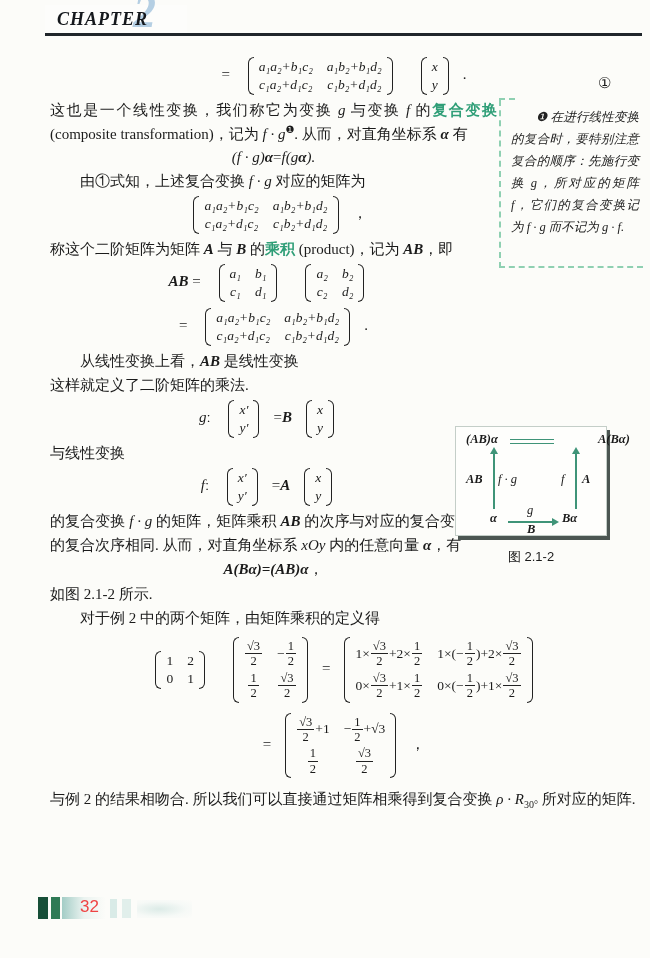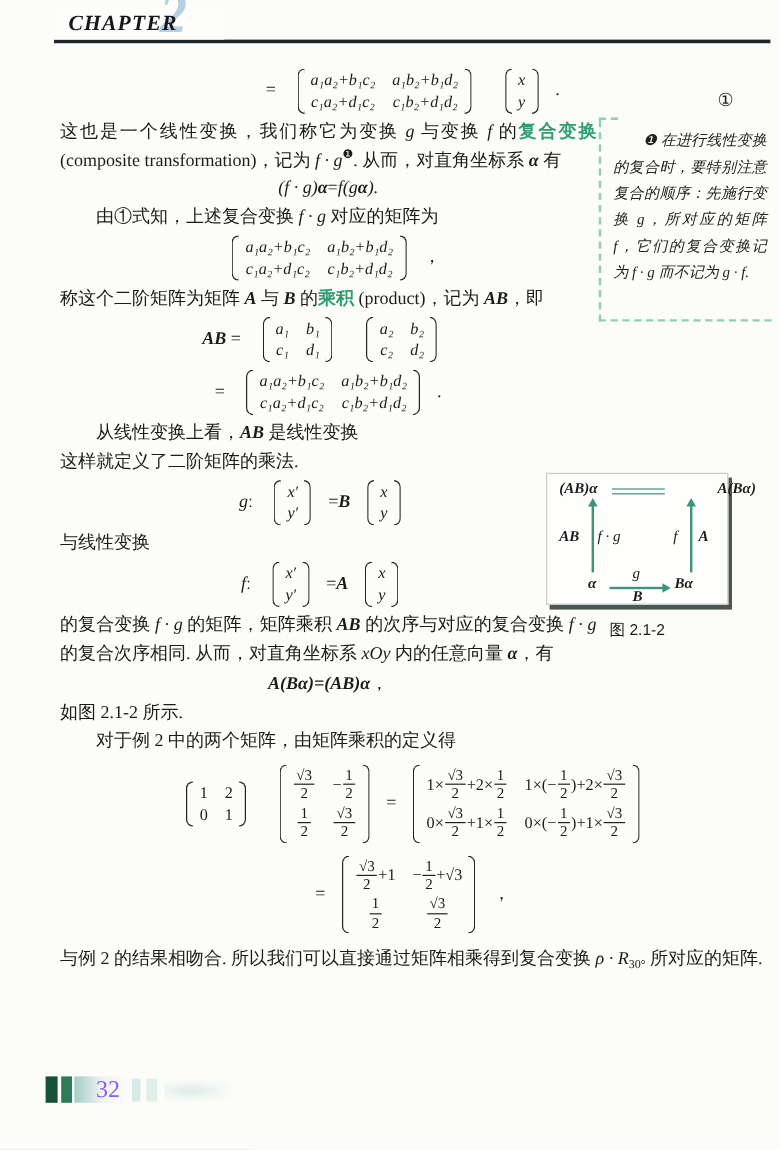--- a/index.html
+++ b/index.html
@@ -54,21 +54,21 @@
   
   .note { position:absolute; left:499px; top:100px; width:144px; height:168px;
     border-left:2px dashed #8fd0b2; border-bottom:2px dashed #8fd0b2; padding:6px 4px 4px 10px; }
   .note::before { content:""; position:absolute; left:-2px; top:-2px; width:16px; height:0;
     border-top:2px dashed #8fd0b2; }
   .note-text { font-size:12.5px; line-height:22px; font-style:italic; color:#222;
     text-align:justify; text-indent:2em; }
   
   .fig { position:absolute; left:455px; top:394px; width:152px; }
   .fig-box { position:relative; width:152px; height:110px; background:#fefefc;
-    border:1px solid #c4cec8; box-shadow:3px 4px 0 #4c5652; }
+    border:1px solid #c4cec8; box-shadow:3px 4px 0 #4c5652;margin-top:32px; }
   .fig-box span { position:absolute; font-size:12.5px; white-space:nowrap; }
   .fb-tl { left:10px; top:5px; }  .fb-tr { right:8px; top:5px; }
   .fb-bl { left:34px; top:84px; } .fb-br { left:106px; top:84px; }
   .fb-dline { position:absolute; left:54px; right:52px; top:12px; height:5px;
     border-top:1.4px solid #3f9478; border-bottom:1.4px solid #3f9478; }
   .fb-vline { position:absolute; width:1.6px; background:#3f9478; top:26px; height:56px; }
   .fb-vl { left:37px; } .fb-vr { left:119px; }
   .ah-up { position:absolute; top:20px; width:0; height:0;
     border-left:4px solid transparent; border-right:4px solid transparent;
     border-bottom:7px solid #3f9478; }
@@ -81,22 +81,22 @@
   .fb-lab-f  { left:105px; top:45px; } .fb-lab-a { left:126px; top:45px; }
   .fb-lab-g  { left:71px; top:76px; } .fb-lab-b { left:71px; top:95px; }
   .fig-caption { margin-top:12px; text-align:center; font-size:13px;
     font-family:"Liberation Sans","DejaVu Sans",sans-serif; }
   
   .footer { position:absolute; left:0; top:894px; width:650px; height:40px; }
   .fbar1 { position:absolute; left:38px; top:3px; width:10px; height:22px; background:#174f38; }
   .fbar2 { position:absolute; left:51px; top:3px; width:9px; height:22px; background:#2e7a55; }
   .fbar3 { position:absolute; left:62px; top:3px; width:44px; height:22px;
     background:linear-gradient(to right,#a3cdc6,rgba(210,230,227,.4),rgba(255,255,255,0)); }
-  .fpage { position:absolute; left:80px; top:3px; font-size:20px;
-    font-family:Liberation Serif, serif; color:#8b5cf6; }
+  .fpage { position:absolute; left:80px; top:3px; font-size:17px;
+    font-family:Liberation Sans, sans-serif; color:#ef4444; }
   .fblob1 { position:absolute; left:110px; top:5px; width:7px; height:19px; background:#cfe6e2; opacity:.8; }
   .fblob2 { position:absolute; left:122px; top:5px; width:9px; height:19px; background:#d5e9e5; opacity:.7; }
   .fblob3 { position:absolute; left:137px; top:6px; width:55px; height:18px;
     background:radial-gradient(ellipse at 40% 50%,#dcebe7 0%,rgba(240,246,244,.5) 60%,rgba(255,255,255,0) 100%); }
 </style>
 </head>
 <body>
 
 <div class="page">
 

